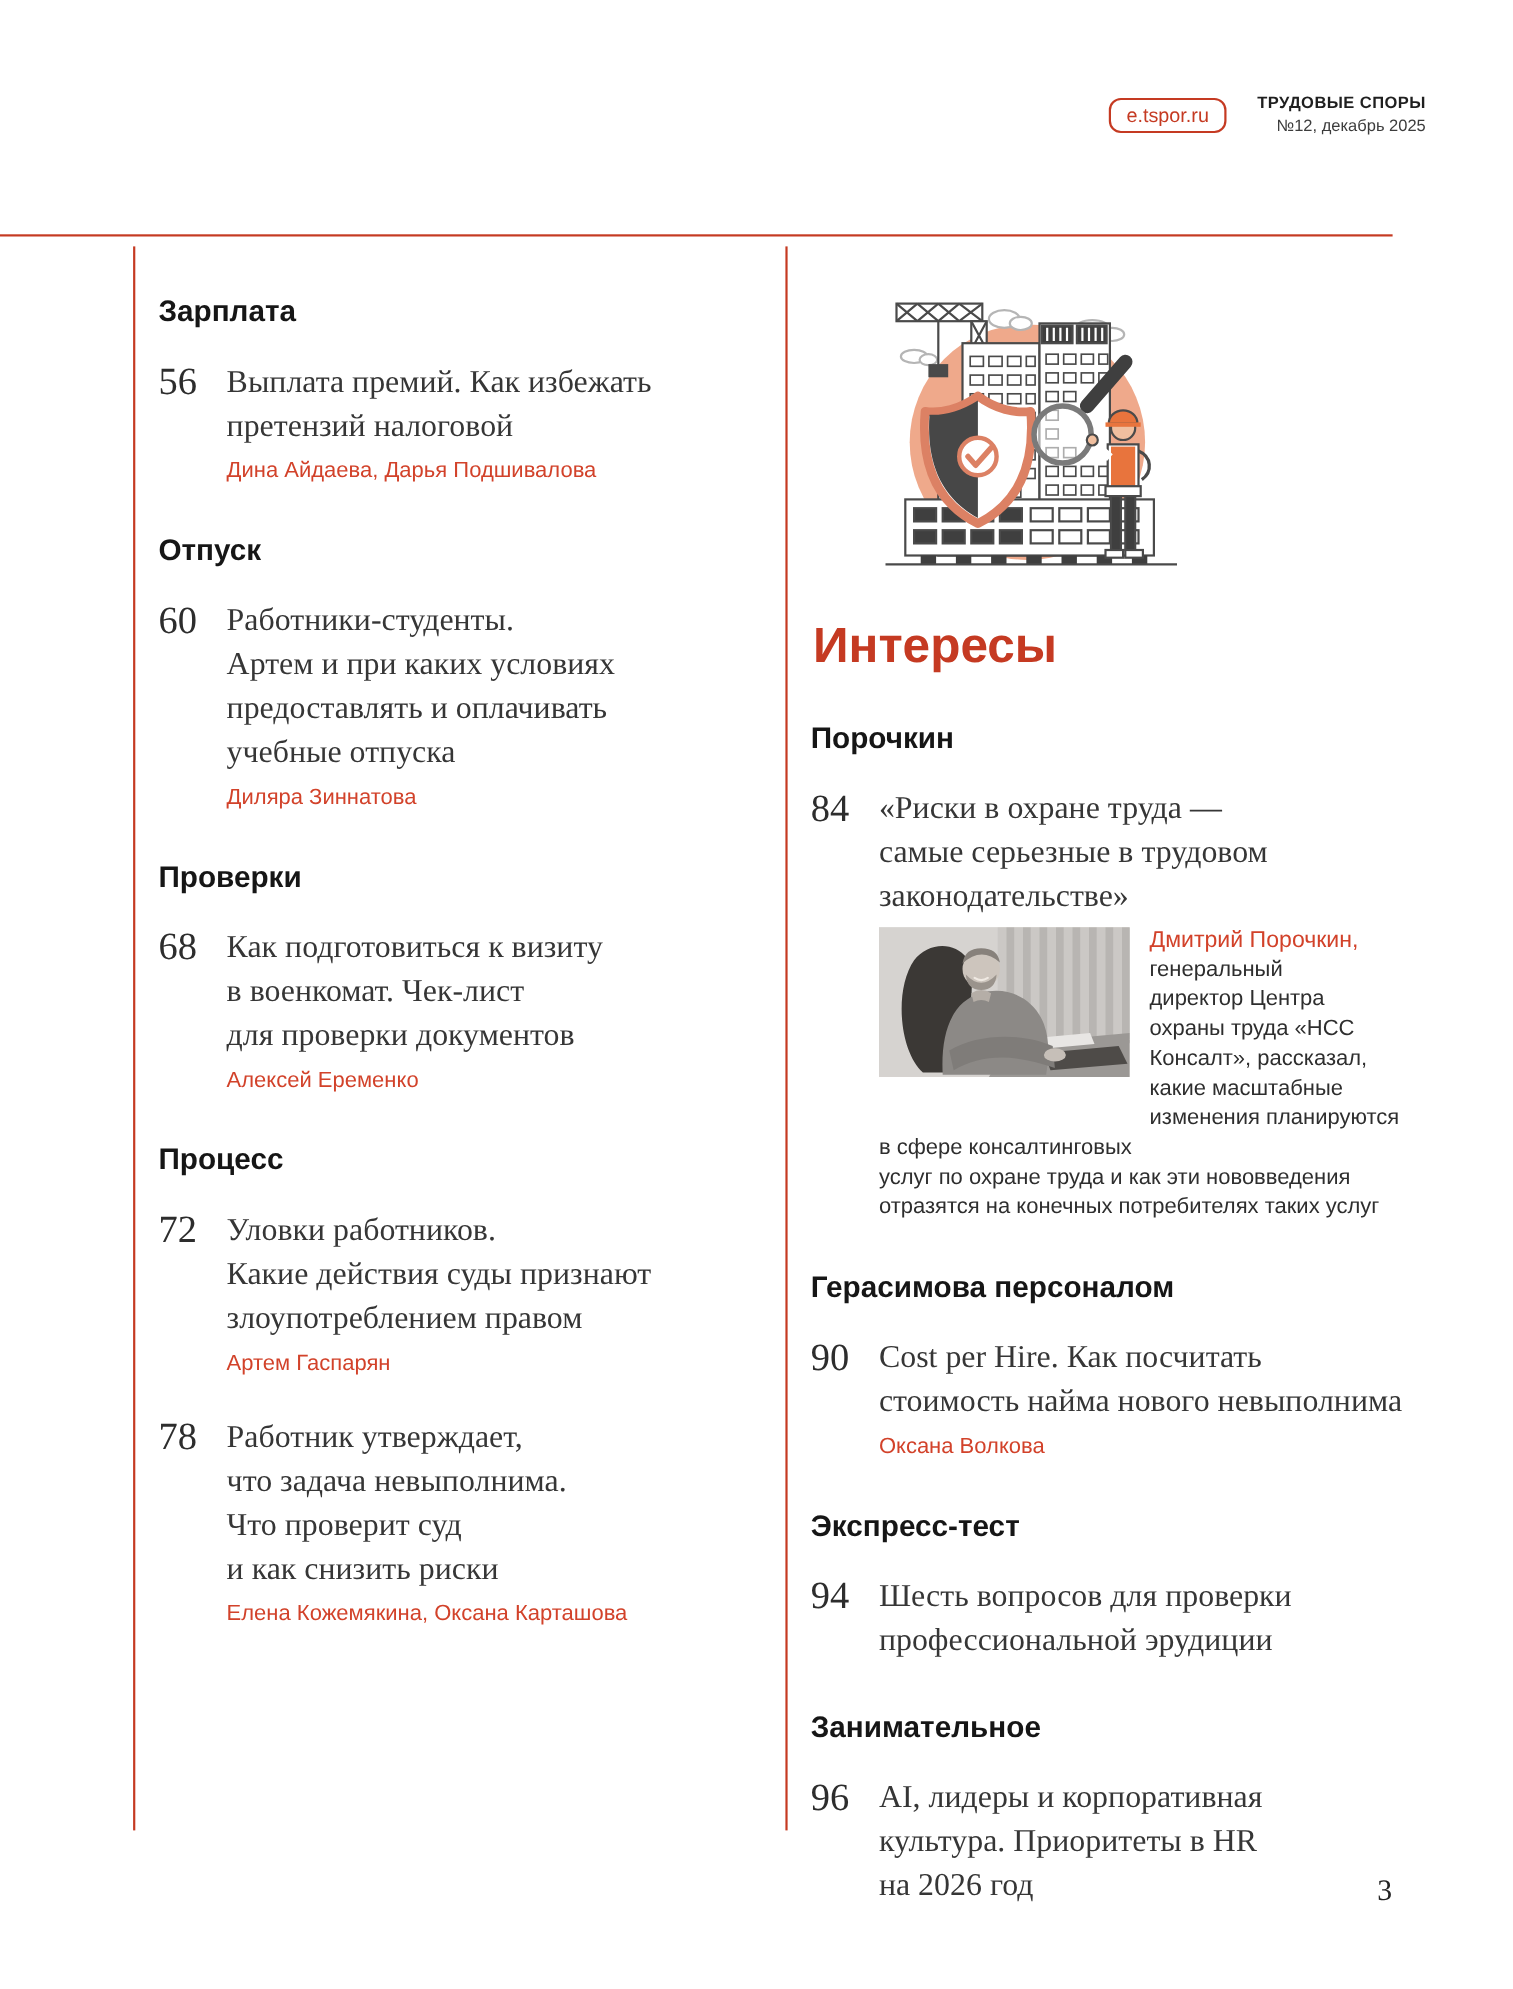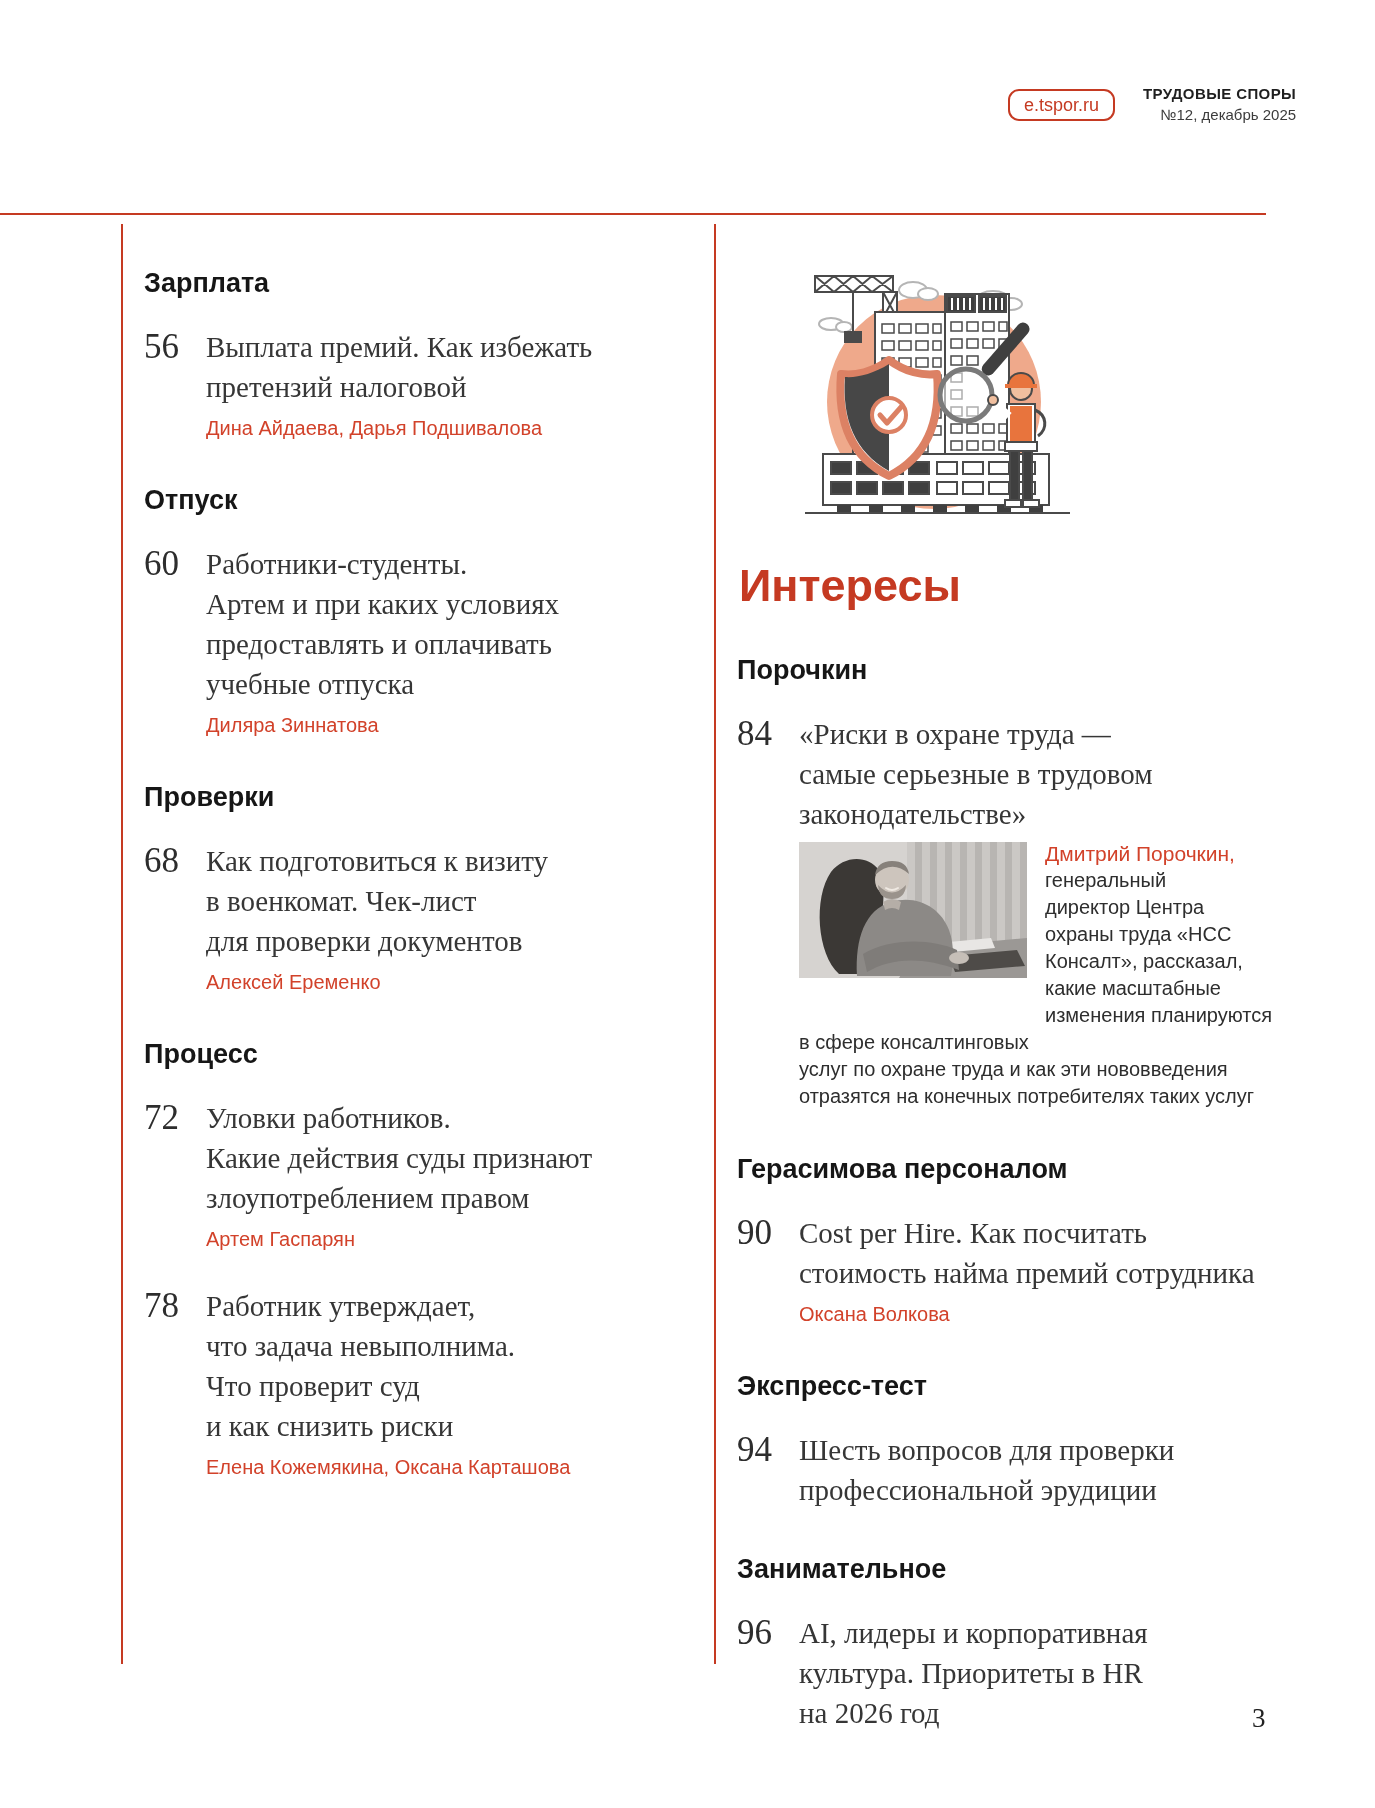--- a/index.html
+++ b/index.html
@@ -323,21 +323,21 @@
         </div>
       </div>
     </div>
 
     <div class="sec">Герасимова персоналом</div>
 
     <div class="entry">
       <div class="num">90</div>
       <div class="ebody">
         <div class="title">Cost per Hire. Как посчитать
-стоимость найма премий сотрудника</div>
+стоимость найма нового невыполнима</div>
         <div class="authors">Оксана Волкова</div>
       </div>
     </div>
 
     <div class="sec">Экспресс-тест</div>
 
     <div class="entry">
       <div class="num">94</div>
       <div class="ebody">
         <div class="title">Шесть вопросов для проверки

